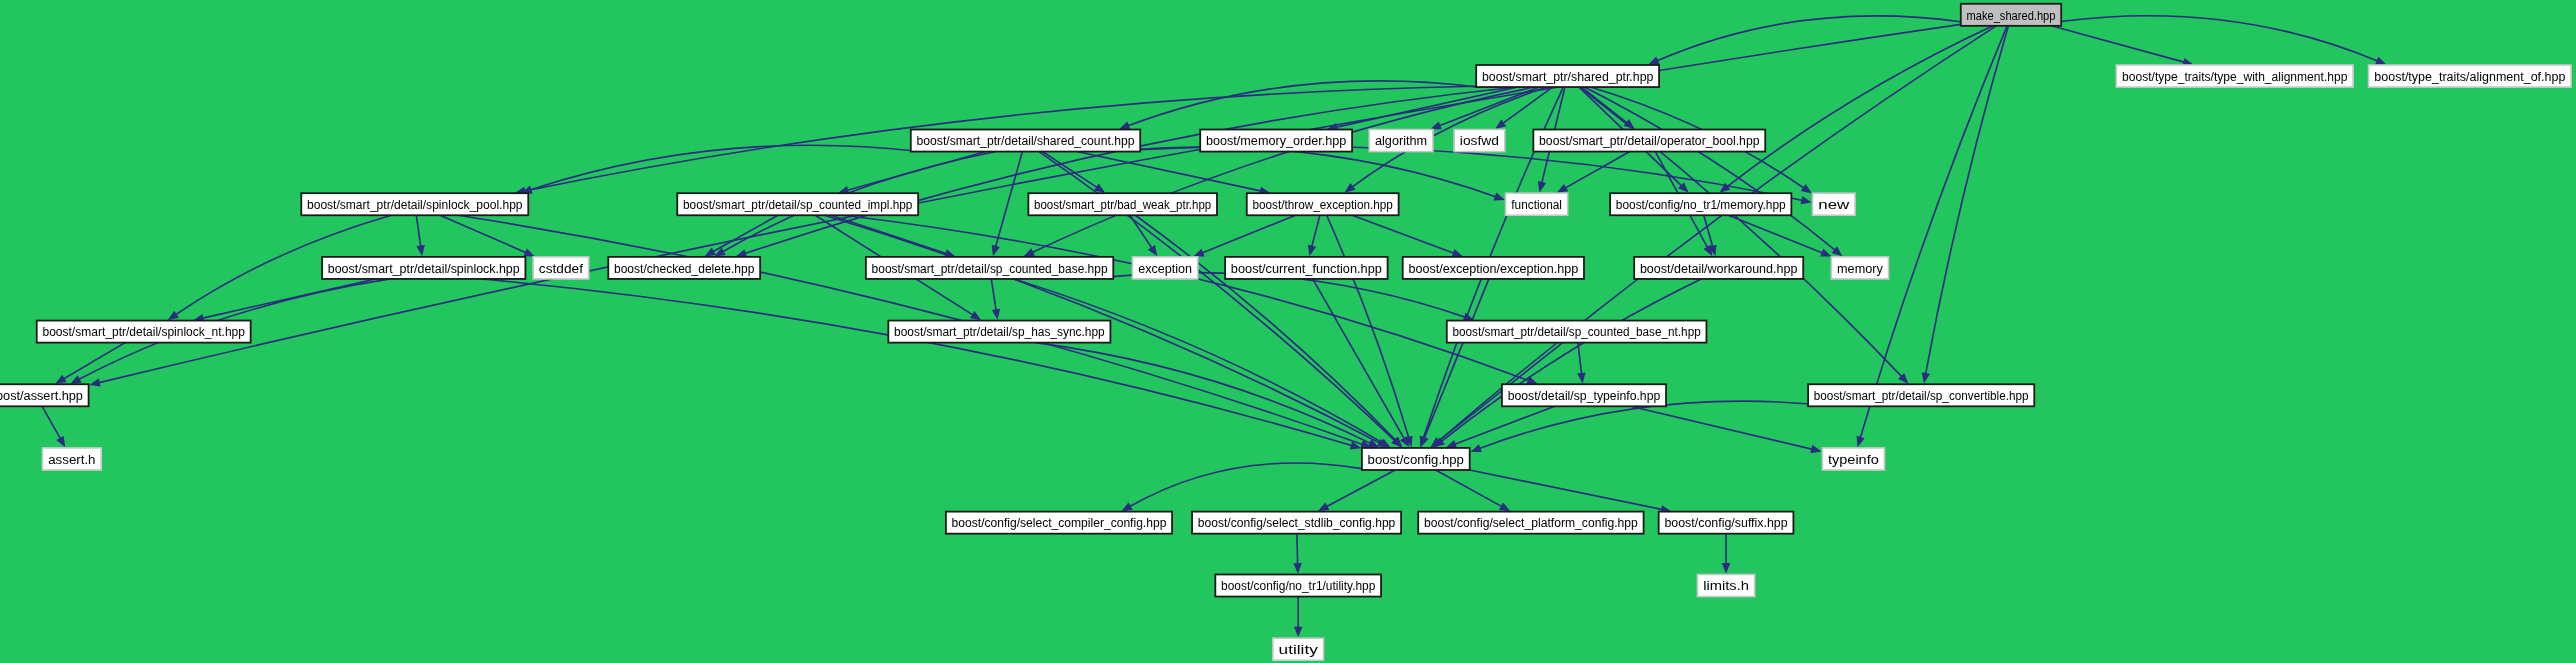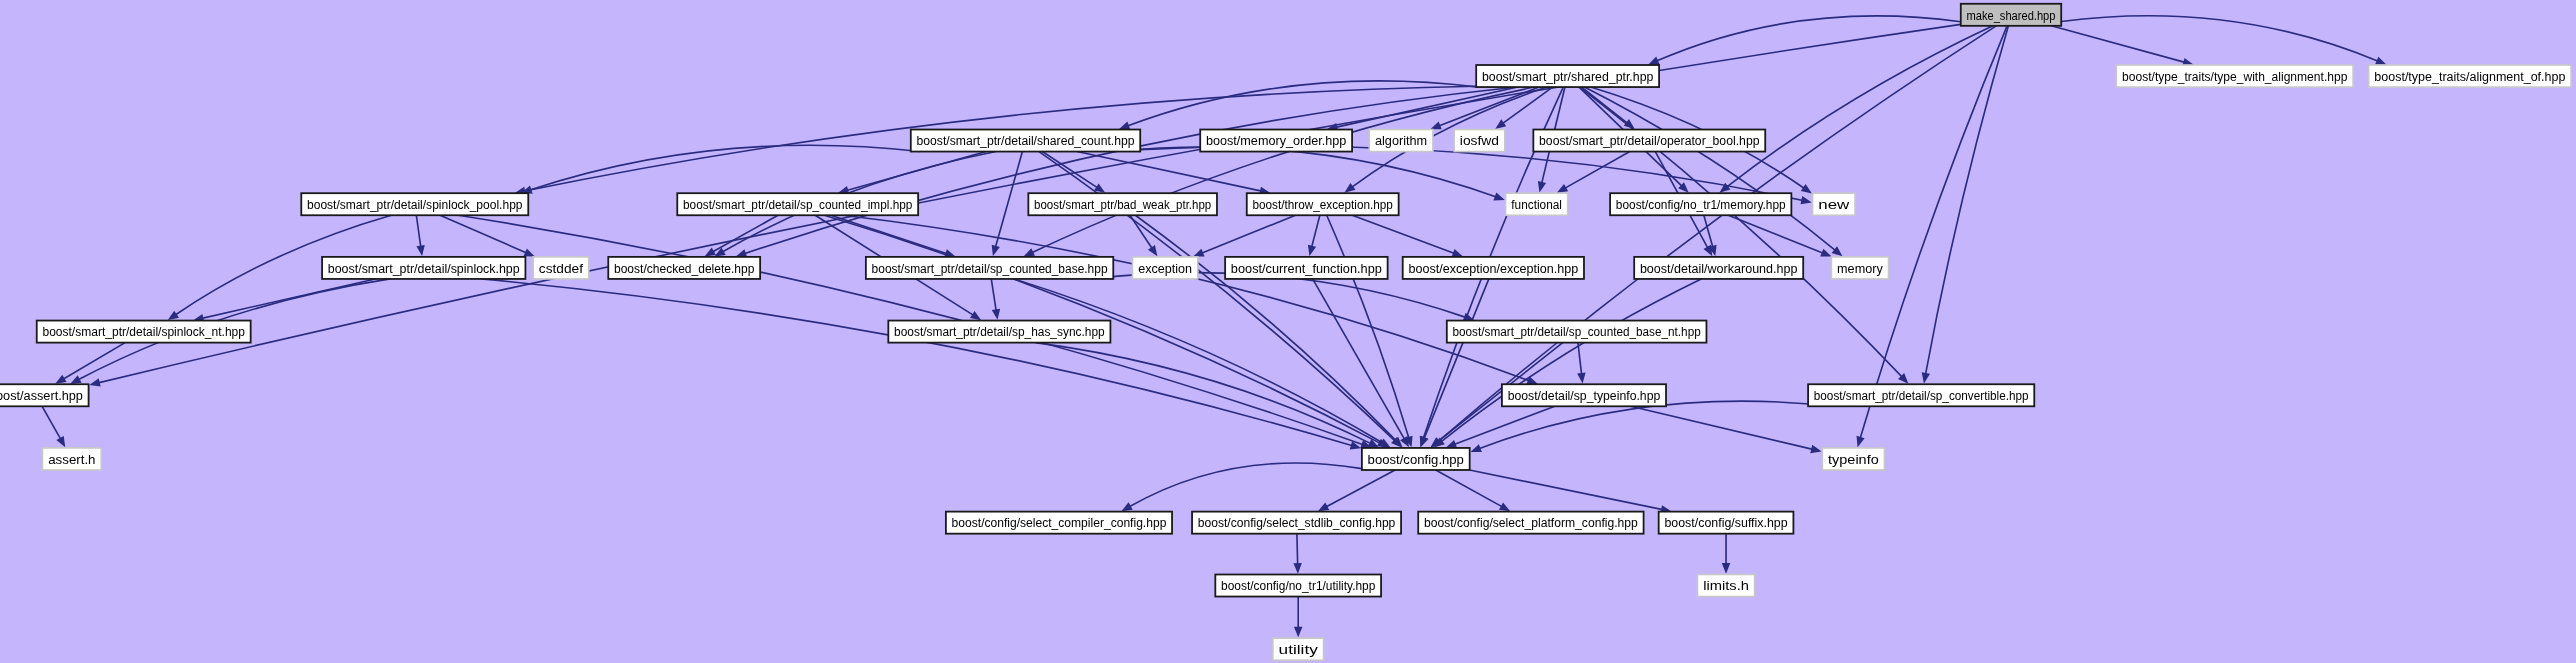--- a/index.html
+++ b/index.html
@@ -7,21 +7,21 @@
     padding: 0;
     background: #ffffff;
   }
   body {
     font-family: "Liberation Sans", sans-serif;
   }
   #graph-wrap {
     position: relative;
     width: 2576px;
     height: 664px;
-    background: #c4b5fd;
+    background: #22c55e;
     overflow: hidden;
   }
   svg#dep-graph {
     display: block;
     width: 2576px;
     height: 664px;
   }
   .node-box {
     fill: #ffffff;
     stroke: #1a1a1a;

